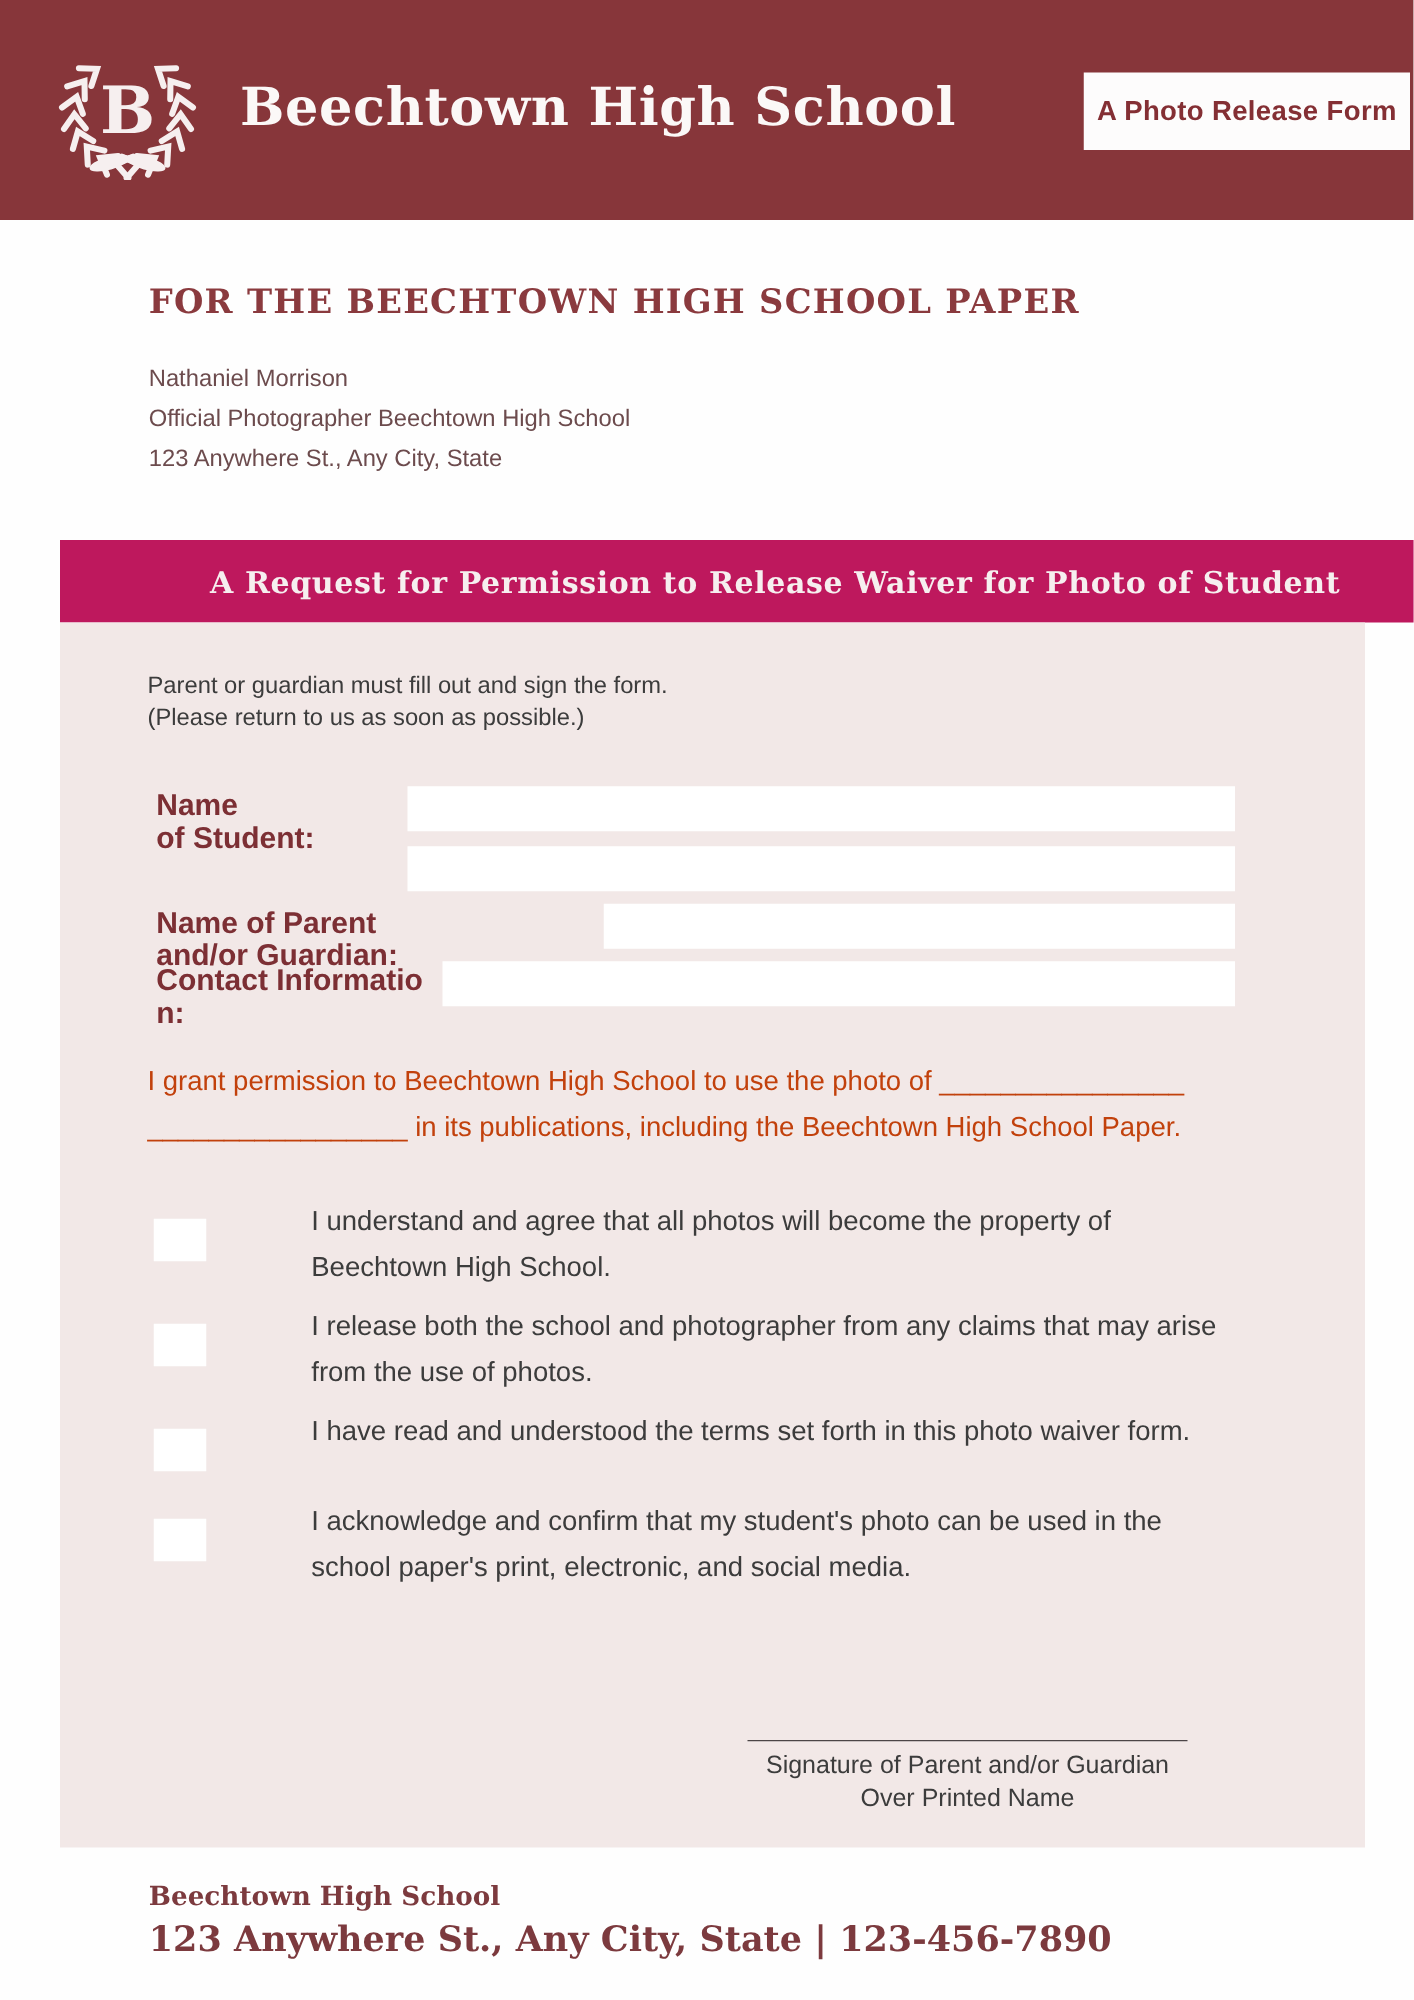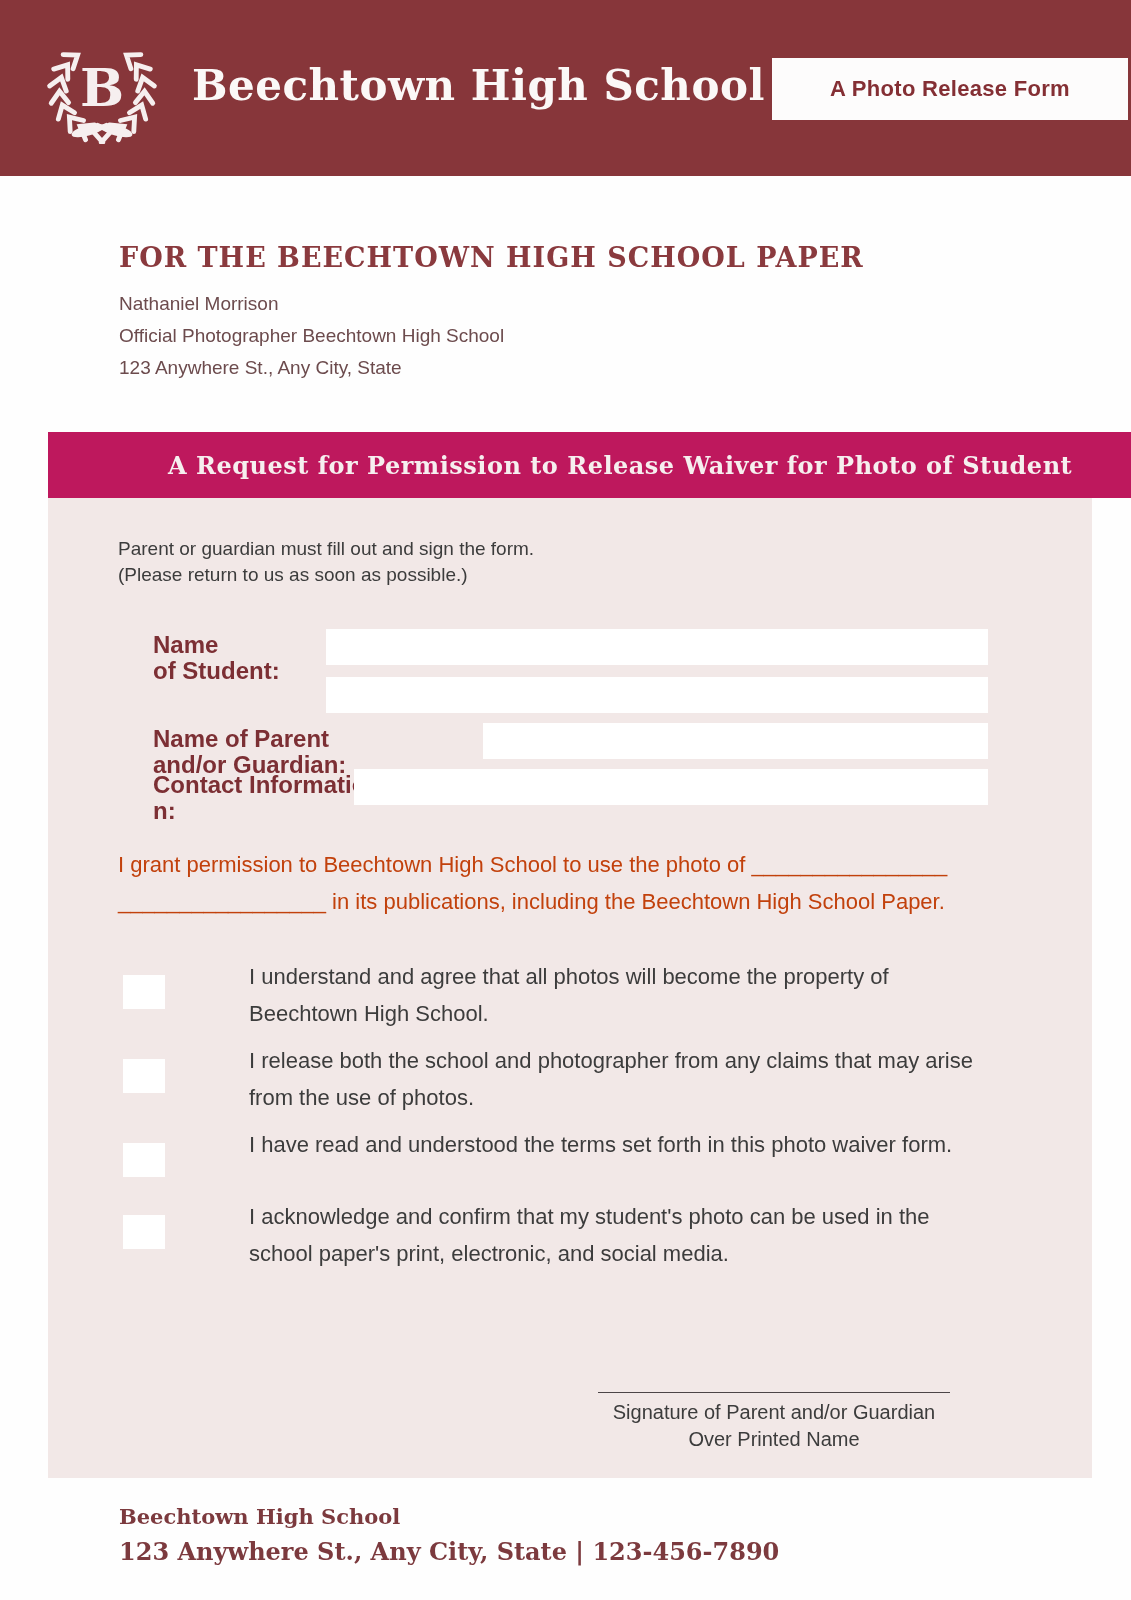--- a/index.html
+++ b/index.html
@@ -18,32 +18,32 @@
   .logo{
     position:absolute;left:44px;top:28px;width:116px;height:116px;
   }
   .school-title{
     position:absolute;left:192px;top:60px;
     font-family:"DejaVu Serif", serif;
     font-weight:bold;font-size:42px;line-height:52px;
     color:#fbf8f7;letter-spacing:0.5px;white-space:nowrap;
   }
   .badge{
-    position:absolute;right:3px;top:58px;width:356px;height:62px;
+    position:absolute;right:3px;top:58px;width:261px;height:62px;
     background:#fdfcfc;
     display:flex;align-items:center;justify-content:center;
   }
   .badge-label{
     font-weight:bold;font-size:22px;color:#842f34;letter-spacing:0.3px;
   }
   
   .intro-heading{
     position:absolute;left:119px;top:226px;
     font-family:"DejaVu Serif", serif;font-weight:bold;
-    font-size:27px;color:#8a3a3e;letter-spacing:1px;white-space:nowrap;margin-top:16px;
+    font-size:27px;color:#8a3a3e;letter-spacing:1px;white-space:nowrap;
   }
   .contact-block{
     position:absolute;left:119px;top:288px;
     font-size:19px;line-height:32px;color:#6c4b4d;
     white-space:pre-line;
   }
   
   .request-bar{
     position:absolute;left:48px;top:432px;width:1044px;height:66px;
     background:#be185d;display:flex;align-items:center;padding-left:48px;
@@ -59,21 +59,21 @@
     background:#f2e8e7;
   }
   .form-note{
     position:absolute;left:70px;top:38px;
     font-size:19px;line-height:26px;color:#3c3c3c;white-space:pre-line;
   }
   .field-label{
     position:absolute;left:77px;
     font-weight:bold;font-size:24px;line-height:26px;color:#7c2f34;
   }
-  .field-label span{display:block;margin-left:28px;}
+  .field-label span{display:block;}
   .field-input{
     position:absolute;height:36px;background:#ffffff;border:none;outline:none;
     font-size:20px;color:#3c3c3c;padding:0 10px;box-sizing:border-box;
   }
   .grant-text{
     position:absolute;left:70px;top:348px;width:900px;
     font-size:22px;line-height:37px;color:#c2410c;white-space:pre-line;
   }
   .check-item{
     position:absolute;left:75px;display:flex;align-items:flex-start;width:925px;gap:45px;
@@ -94,21 +94,21 @@
   }
   .signature-caption{
     font-size:20px;line-height:27px;color:#3c3c3c;white-space:pre-line;
   }
   
   .footer{
     position:absolute;left:119px;top:1500px;
     font-family:"DejaVu Serif", serif;font-weight:bold;color:#7c3a3e;
   }
   .footer-name{font-size:21px;line-height:34px;}
-  .footer-address{font-size:24px;line-height:36px;}
+  .footer-address{font-size:28px;line-height:36px;}
 </style>
 </head>
 <body>
 
 <div class="page">
 
   <div class="header">
     <svg class="logo" viewBox="0 0 120 120">
       <g id="wreath-leaves">
           <path d="M-12,-9 L0,0 L-12,9" transform="translate(69.14811439598141,107.03849443228745) rotate(-12)" fill="none" stroke="#f6efef" stroke-width="5" stroke-linecap="round"></path>

